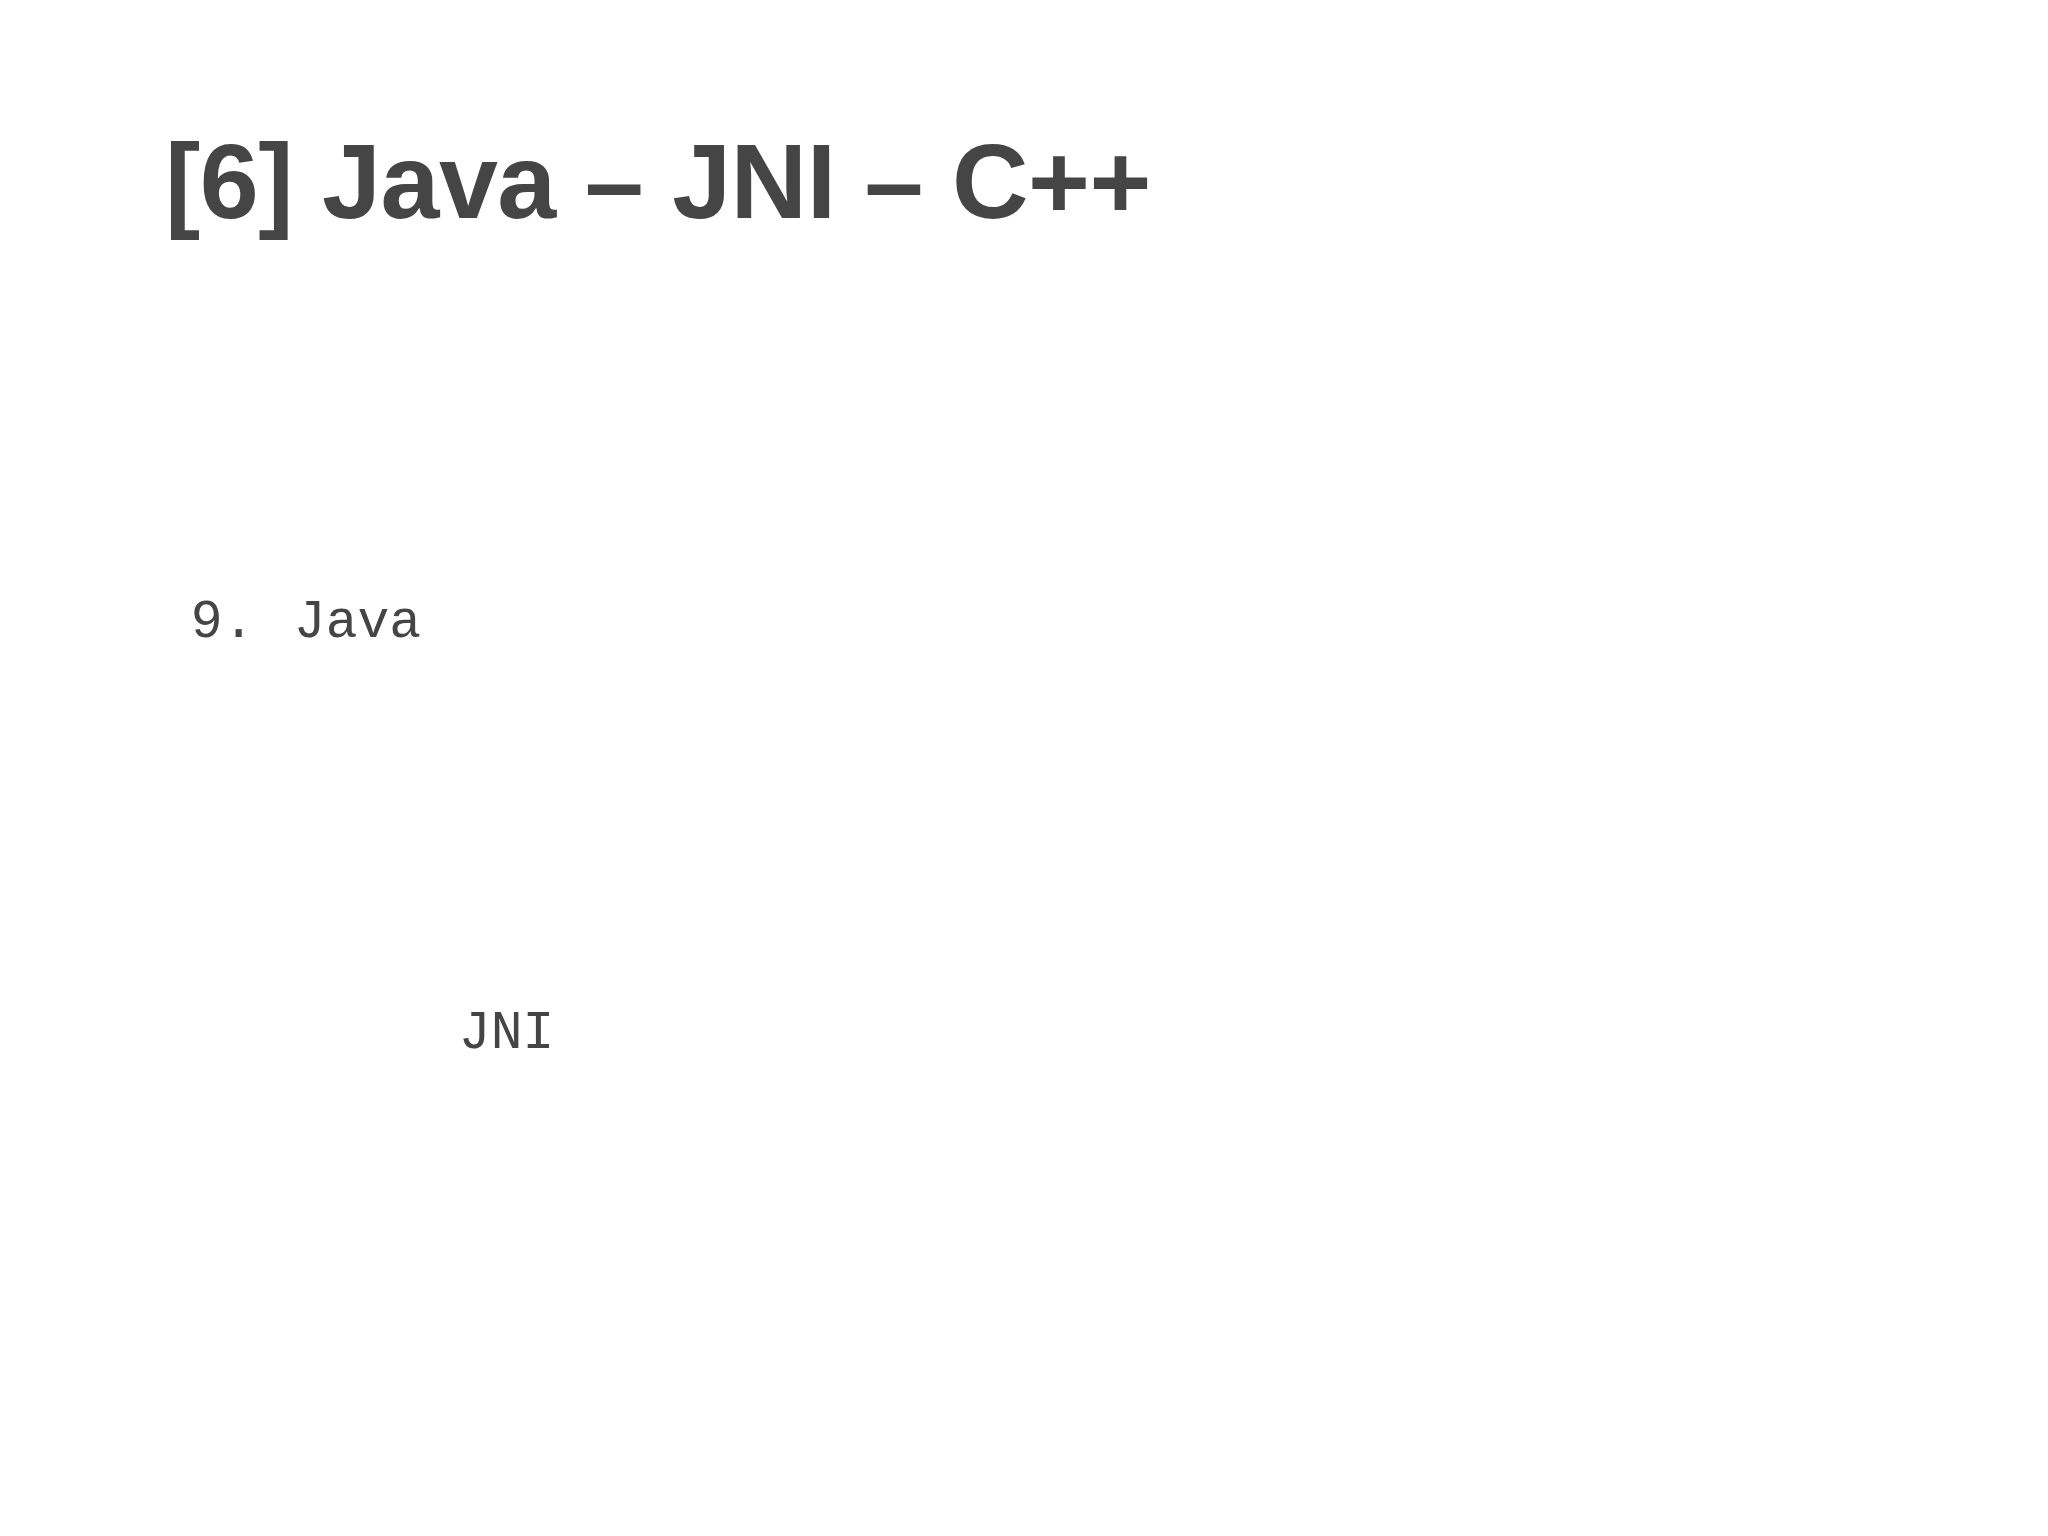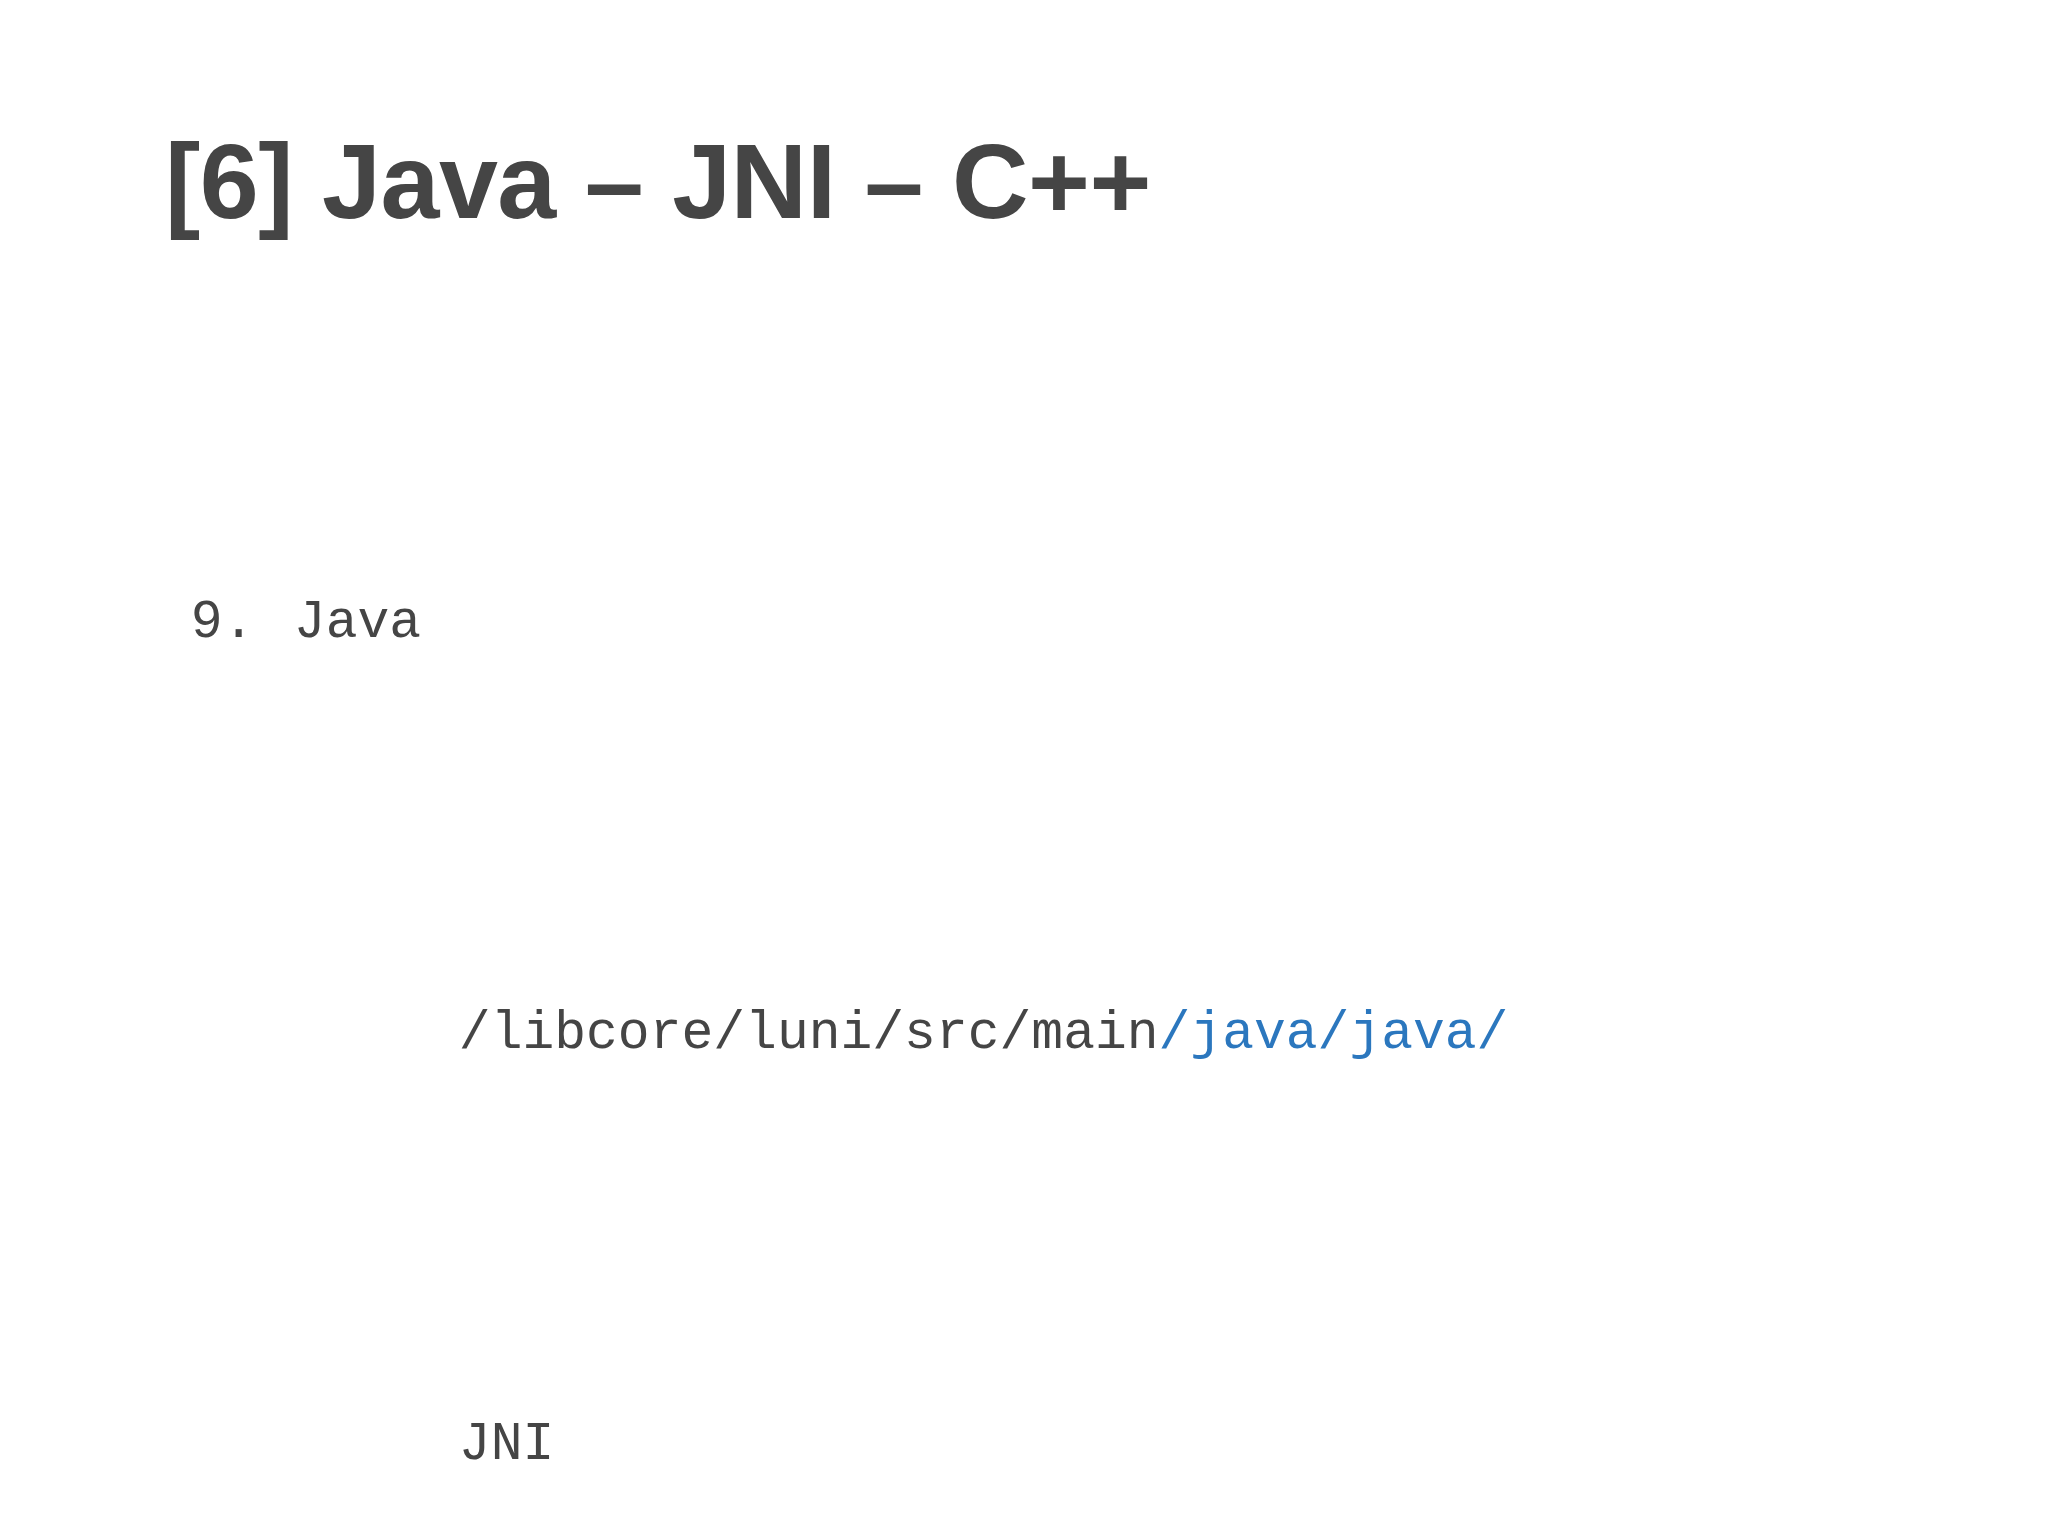--- a/index.html
+++ b/index.html
@@ -71,22 +71,19 @@
 <div class="slide">
 
   <div class="slide-title">[6] Java – JNI – C++</div>
 
   <div class="body-block">
 
     <div class="body-line">
       <span class="marker">9.</span><span>Java</span>
     </div>
 
-    <div class="body-line indented">
-      <span>/libcore/luni/src/main</span><span class="seg-blue">/java/java/</span>
-    </div>
 
     <div class="body-line indented">
       <span>JNI</span>
     </div>
 
   </div>
 </div>
 
 </body></html>

